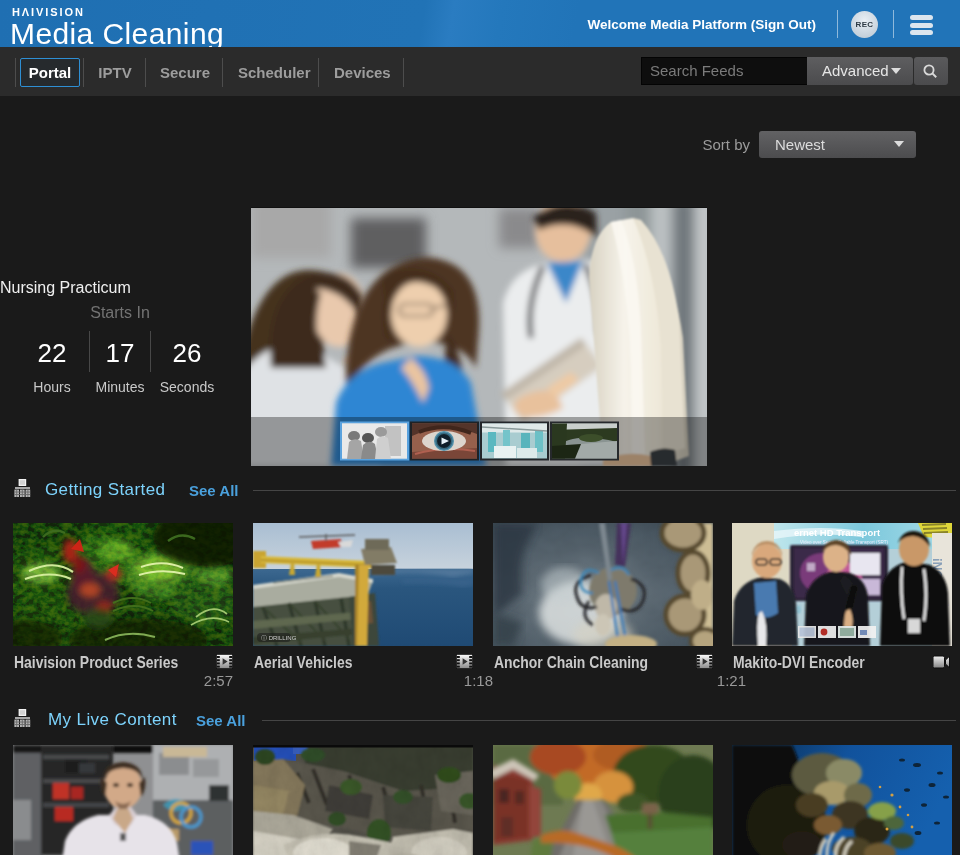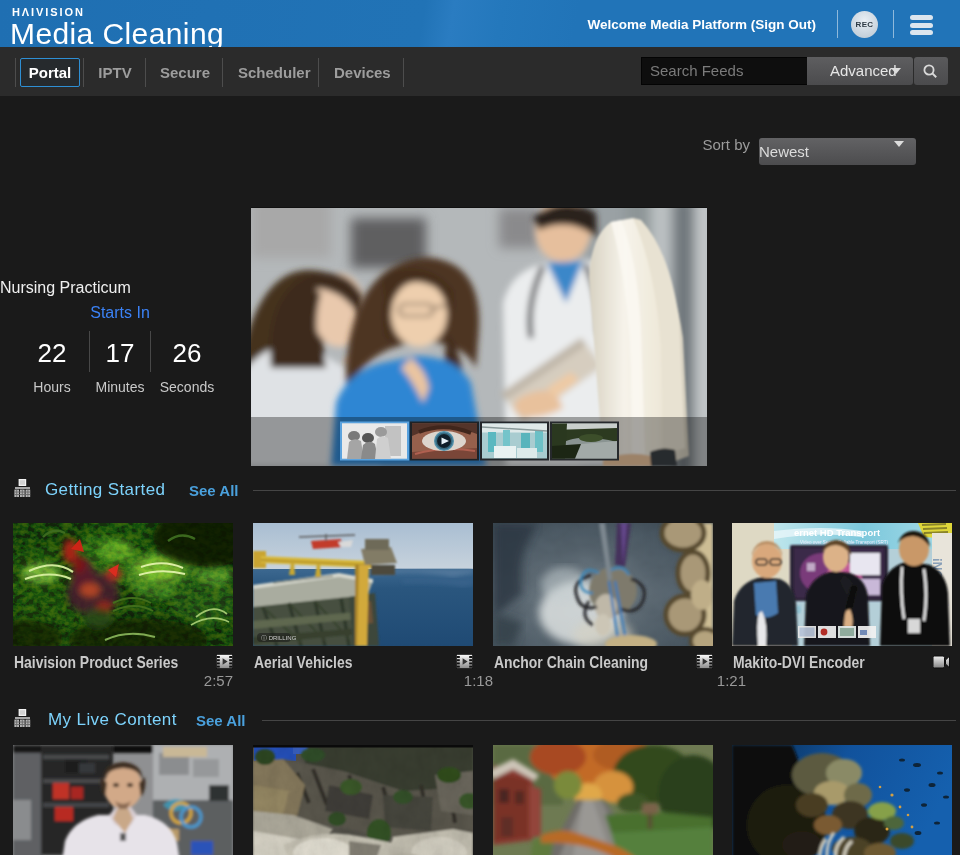--- a/index.html
+++ b/index.html
@@ -12,29 +12,29 @@
   .welcome{left:500px;top:17px;width:316px;text-align:right;font-size:13.5px;font-weight:bold;color:#fff;}
   .hdiv{top:10px;width:1px;height:28px;background:rgba(235,242,248,0.55);}
   .rec{left:851px;top:11px;width:27px;height:27px;border-radius:50%;background:radial-gradient(circle at 50% 35%,#e9eff5,#b7c5d1);color:#2d3a44;font-size:8px;font-weight:bold;text-align:center;line-height:27px;letter-spacing:0.3px;}
   .bar{left:910px;width:23px;height:5px;border-radius:2.5px;background:#dbe5ee;}
   
   .navbar{left:0;top:47px;width:960px;height:49px;background:#2b2b2b;}
   .vsep{top:58px;width:1px;height:29px;background:#4d4d4d;}
   .tab{top:58px;height:29px;line-height:29px;font-size:15px;color:#9d9d9d;text-align:center;font-weight:bold;}
   .tabsel{left:20px;top:58px;width:58px;height:27px;border:1px solid #2e8fd4;border-radius:2px;line-height:27px;font-size:15px;font-weight:bold;color:#fff;text-align:center;background:#262a2d;}
   .searchin{left:641px;top:57px;width:157px;height:26px;background:#0e0e0e;border:1px solid #040404;color:#7b7b7b;font-size:15px;padding-left:8px;line-height:26px;}
-  .advbtn{left:807px;top:57px;width:106px;height:28px;background:linear-gradient(#5e5e60,#4b4b4d);border-radius:0 3px 3px 0;color:#e6e6e6;font-size:15px;line-height:28px;padding-left:23px;box-sizing:border-box;}
+  .advbtn{left:807px;top:57px;width:106px;height:28px;background:linear-gradient(#5e5e60,#4b4b4d);border-radius:0 3px 3px 0;color:#e6e6e6;font-size:15px;line-height:28px;padding-left:15px;box-sizing:border-box;}
   .caret{width:0;height:0;border-left:5px solid transparent;border-right:5px solid transparent;border-top:6px solid #ddd;}
   .sbtn{left:914px;top:57px;width:34px;height:28px;background:linear-gradient(#5a5a5c,#4b4b4d);border-radius:3px;}
   
   .sortlbl{left:660px;top:136px;width:90px;text-align:right;font-size:15px;color:#9b9b9b;}
-  .sortdd{left:759px;top:138px;width:157px;height:27px;background:linear-gradient(#626264,#4c4c4e);border-radius:3px;color:#dcdcdc;font-size:15px;line-height:27px;padding-left:0;box-sizing:border-box;}
+  .sortdd{left:759px;top:131px;width:157px;height:27px;background:linear-gradient(#626264,#4c4c4e);border-radius:3px;color:#dcdcdc;font-size:15px;line-height:27px;padding-left:16px;box-sizing:border-box;}
   
   .cd-title{left:0px;top:279px;width:240px;text-align:left;font-size:16px;color:#efefef;}
-  .cd-sub{left:0px;top:304px;width:240px;text-align:center;font-size:16px;color:#3b82f6;}
+  .cd-sub{left:0px;top:304px;width:240px;text-align:center;font-size:16px;color:#737373;}
   .cd-num{top:338px;width:68px;text-align:center;font-size:26px;color:#fff;}
   .cd-lab{top:379px;width:68px;text-align:center;font-size:14px;color:#c9c9c9;}
   .cd-sep{top:331px;width:1px;height:41px;background:#484848;}
   
   .sechead{font-size:17px;font-weight:normal;color:#7dd3fc;letter-spacing:0.4px;}
   .seeall{font-size:15px;font-weight:bold;color:#4aa0dc;}
   .secline{height:1px;background:#454545;}
   .cardtitle{font-size:17px;font-weight:bold;color:#c9c9c9;white-space:nowrap;transform:scaleX(0.82);transform-origin:0 0;}
   .duration{font-size:15px;color:#999;text-align:right;}
   .thumbimg{width:220px;height:123px;}

